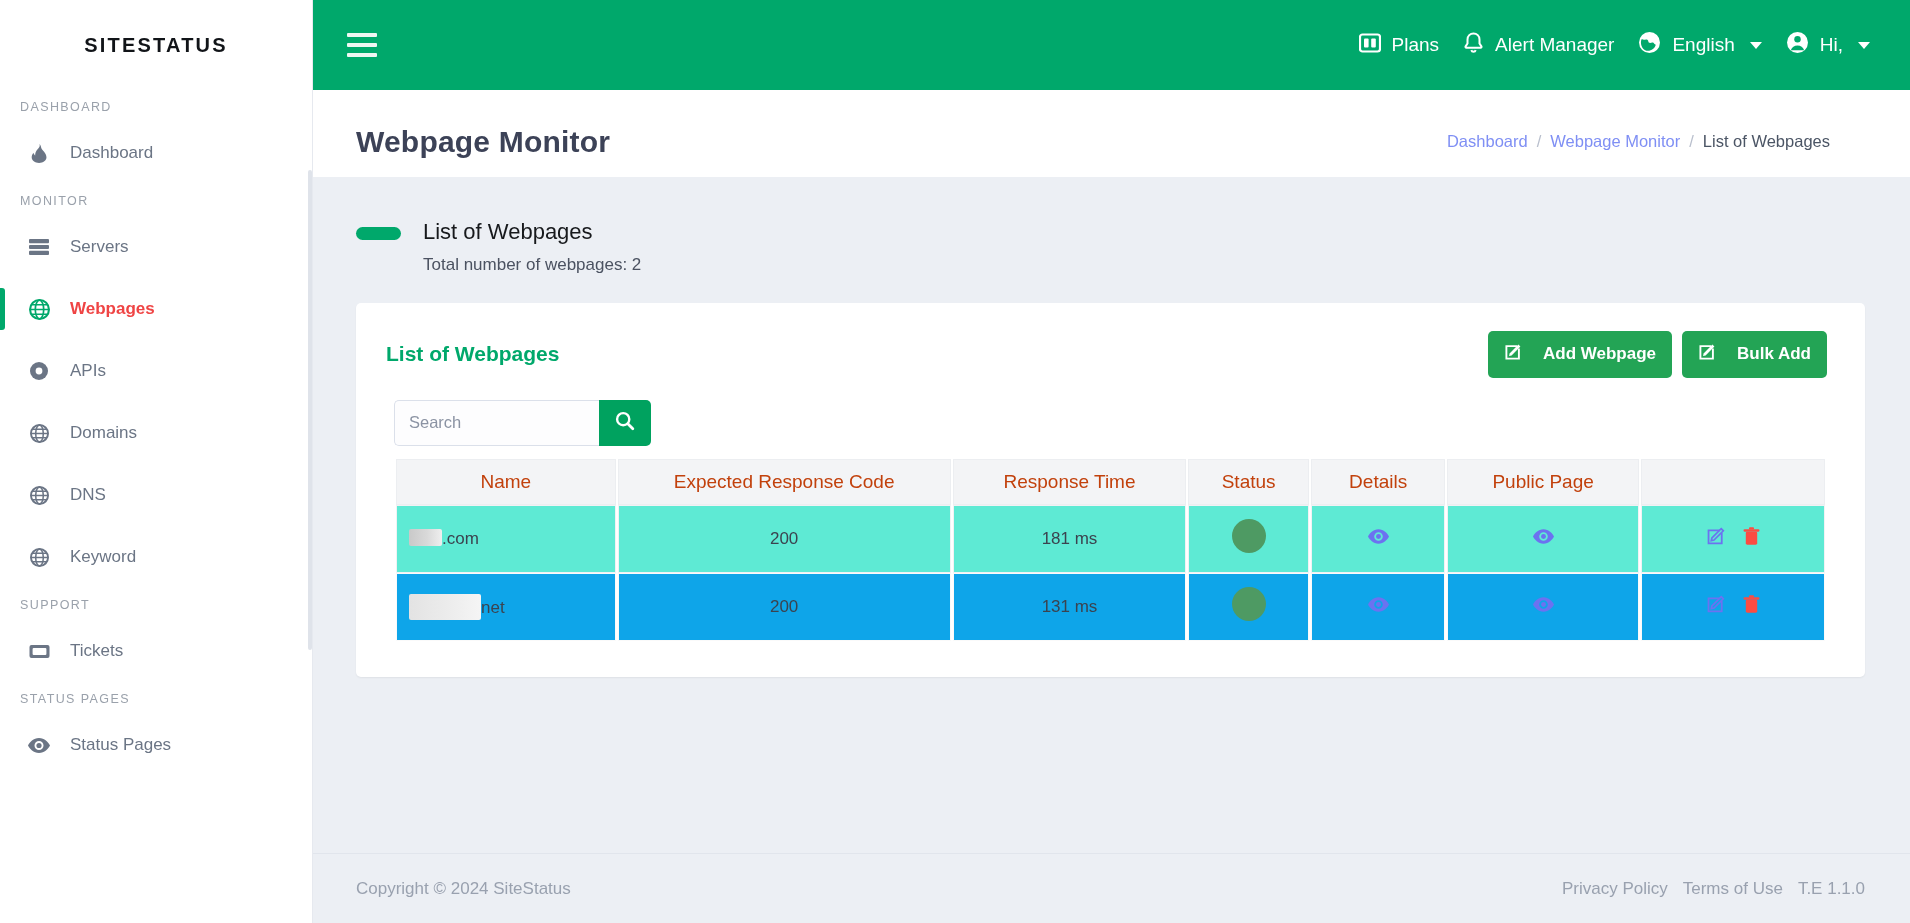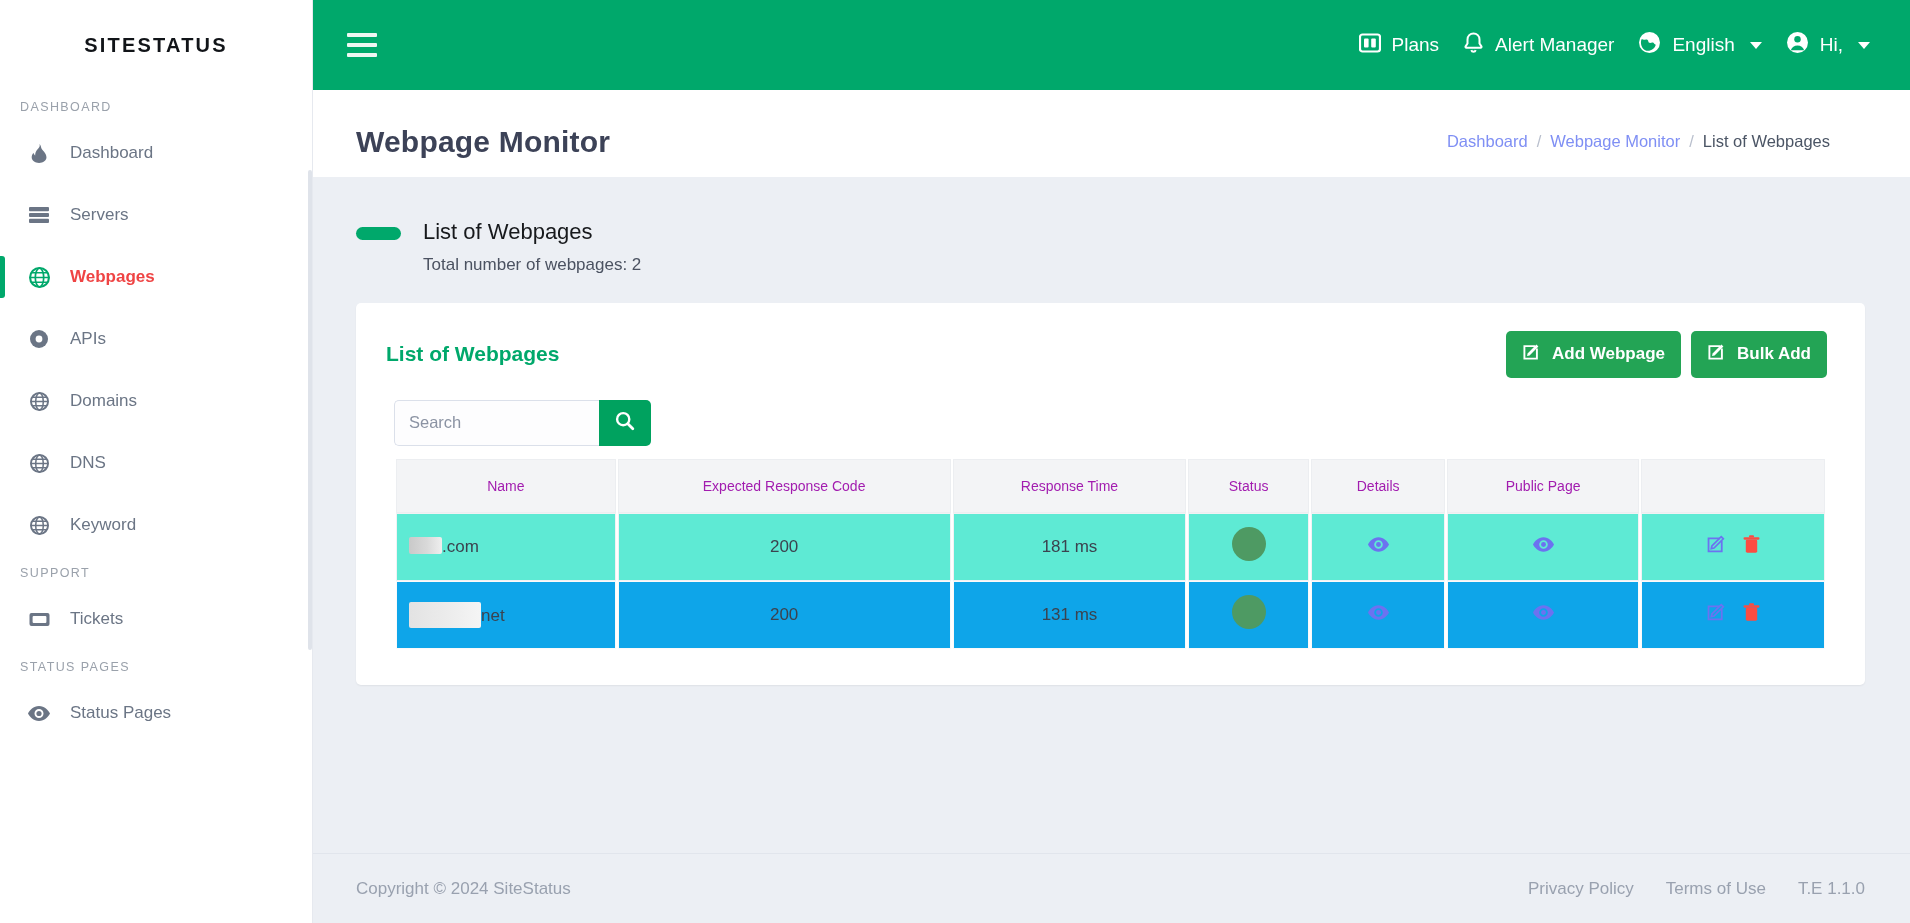--- a/index.html
+++ b/index.html
@@ -90,41 +90,41 @@
   .card {
     background: #ffffff; border-radius: 5px; box-shadow: 0 1px 2px rgba(0,0,0,.06);
     padding: 0 0 36px 0;
   }
   .card-head { display: flex; align-items: center; padding: 28px 38px 22px 30px; }
   .card-title { font-size: 21px; font-weight: 700; color: #00a86b; }
   .card-actions { margin-left: auto; display: flex; gap: 10px; }
   .btn {
     background: #23a455; color: #fff; border: none; border-radius: 5px;
     font-size: 17px; font-family: "Liberation Sans", sans-serif; font-weight: 700;
-    padding: 12px 16px; display: flex; align-items: center; gap: 10px; cursor: pointer;
+    padding: 12px 16px; display: flex; align-items: center; gap: 19px; cursor: pointer;
   }
   .btn svg { margin-right: 2px; }
 
   .card-body { padding: 0 38px 0 38px; }
   .searchrow { display: flex; margin-bottom: 13px; }
   .search-input {
     width: 205px; height: 46px; border: 1px solid #dbe0ea; border-right: none;
     border-radius: 5px 0 0 5px; padding: 0 14px; font-size: 16.5px; color: #44546a;
     background: #fdfdfe; font-family: "Liberation Sans", sans-serif; outline: none;
   }
   .search-input::placeholder { color: #8b93a3; }
   .search-btn {
     width: 52px; height: 46px; background: #00a25f; border: none; border-radius: 0 5px 5px 0;
     display: flex; align-items: center; justify-content: center; cursor: pointer;
   }
 
   table { width: 100%; border-collapse: separate; border-spacing: 2px 0; }
   thead th {
-    background: #f3f4f6; color: #a21caf; font-size: 14px; font-weight: 400;
-    height: 54px; text-align: center; border: 1px solid #eceef1;
+    background: #f3f4f6; color: #c2410c; font-size: 19px; font-weight: 400;
+    height: 46px; text-align: center; border: 1px solid #eceef1;
   }
   tbody td {
     background: #5eead4; height: 68px; text-align: center; font-size: 17px; color: #3b434f;
     border: 1px solid #f1f2f4; border-width: 1px 1px 1px 1px;
   }
   tbody tr:nth-child(2) td { background: #0ea5e9; border-color: #fafafa; }
   td.name { text-align: left; padding-left: 12px; }
   .redact { display: inline-block; height: 17px; vertical-align: -2px; border-radius: 2px;
             background: linear-gradient(90deg,#c9c9c9,#d9d9d9 55%,#efefef); }
   .redact.w1 { width: 33px; }
@@ -134,21 +134,21 @@
   .act { display: inline-flex; gap: 18px; align-items: center; justify-content: center; }
   .act .edit { color: #6c72f0; cursor: pointer; display: inline-flex; }
   .act .del { color: #fc4c42; cursor: pointer; display: inline-flex; }
 
   
   .footer {
     height: 70px; background: #eceff4; display: flex; align-items: center;
     padding: 0 45px 0 43px; border-top: 1px solid #e1e5ec;
     color: #99a1af; font-size: 17px;
   }
-  .footer .f-right { margin-left: auto; display: flex; gap: 32px; }
+  .footer .f-right { margin-left: auto; display: flex; gap: 15px; }
   .footer a { color: #99a1af; text-decoration: none; cursor: pointer; }
   .foot-ver { color: #99a1af; }
 </style>
 </head>
 <body>
 
 <div class="app">
 
   <aside class="sidebar">
     <div class="brand">SITESTATUS</div>
@@ -156,20 +156,21 @@
     <div class="nav-section">DASHBOARD</div>
     <a class="nav-item">
       <span class="ic">
         <svg width="17" height="19" viewBox="0 0 16 18">
             <path fill="currentColor" d="M8 0c1 3.2-1.6 4.3-2.9 6.4C3.6 8.8 4 11 4 11S2.6 9.8 2.3 8.2C1.1 9.7.6 11.2.6 12.6.6 15.6 3.7 18 7.6 18c3.9 0 7-2.4 7-5.4 0-4.6-4.3-6.3-5-9.1-.2-1-.4-2.3 -1.6-3.5z"></path>
           </svg>
       </span>
       <span>Dashboard</span>
     </a>
 
+    <div class="nav-section">MONITOR</div>
     <a class="nav-item">
       <span class="ic">
         <svg width="20" height="18" viewBox="0 0 20 18">
             <rect fill="currentColor" x="0" y="1" width="20" height="4.2" rx="1"></rect>
             <rect fill="currentColor" x="0" y="6.9" width="20" height="4.2" rx="1"></rect>
             <rect fill="currentColor" x="0" y="12.8" width="20" height="4.2" rx="1"></rect>
           </svg>
       </span>
       <span>Servers</span>
     </a>

